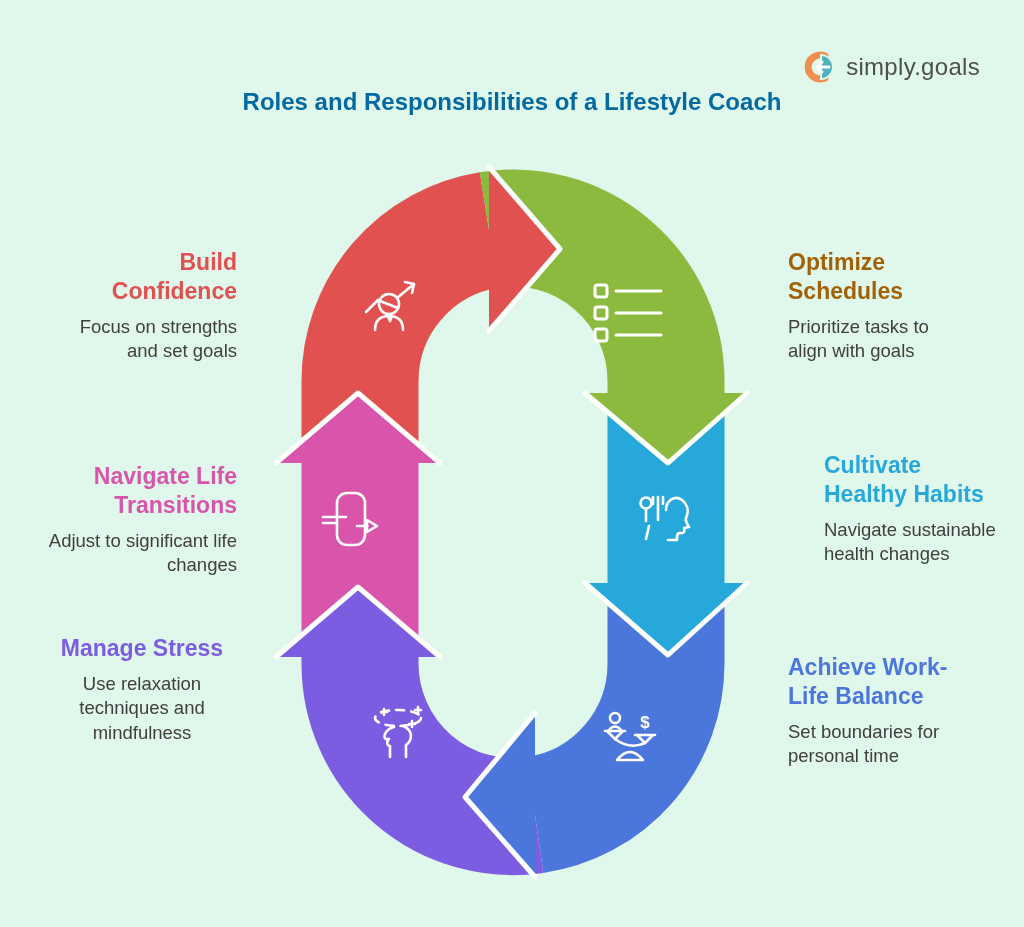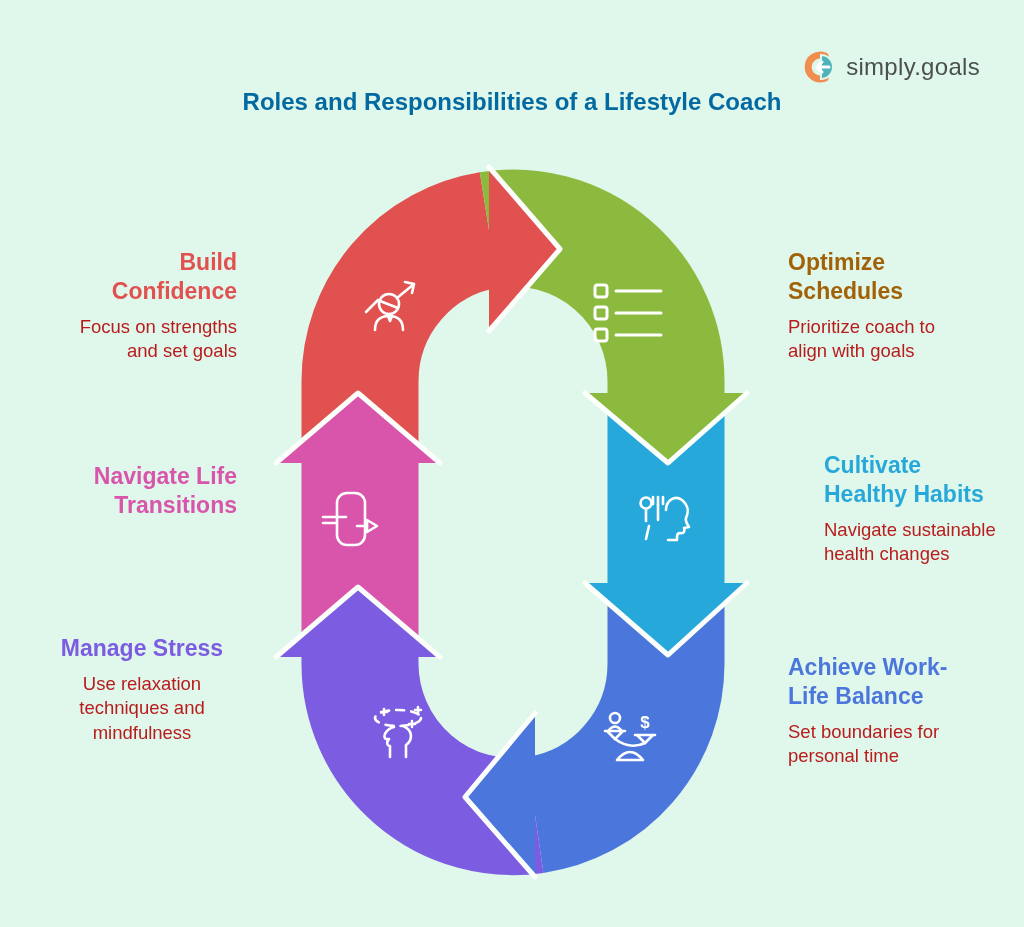--- a/index.html
+++ b/index.html
@@ -27,21 +27,21 @@
   
   .cycle{
     position:absolute;top:0;left:0;width:1024px;height:927px;
   }
   
   .label{position:absolute;}
   .label h2{
     margin:0;font-size:23px;font-weight:700;line-height:1.26;
   }
   .label p{
-    margin:9px 0 0;font-size:18.5px;line-height:1.32;color:#b91c1c;
+    margin:9px 0 0;font-size:18.5px;line-height:1.32;color:#404040;
   }
   .l1{left:57px;top:248px;width:180px;text-align:right;}
   .l2{left:37px;top:462px;width:200px;text-align:right;}
   .l3{left:47px;top:634px;width:190px;text-align:center;}
   .r1{left:788px;top:248px;width:185px;text-align:left;}
   .r2{left:788px;top:451px;width:185px;text-align:left;margin-left:36px;}
   .r3{left:788px;top:653px;width:185px;text-align:left;}
 </style>
 </head>
 <body>
@@ -136,30 +136,31 @@
 
   <h1 class="title">Roles and Responsibilities of a Lifestyle Coach</h1>
 
   <div class="label l1">
     <h2 style="color: rgb(224, 81, 80);">Build Confidence</h2>
     <p>Focus on strengths and set goals</p>
   </div>
 
   <div class="label l2">
     <h2 style="color: rgb(217, 84, 171);">Navigate Life Transitions</h2>
+    <p>Adjust to significant life changes</p>
   </div>
 
   <div class="label l3">
     <h2 style="color: rgb(124, 92, 225);">Manage Stress</h2>
     <p>Use relaxation techniques and mindfulness</p>
   </div>
 
   <div class="label r1">
     <h2 style="color: #a16207;">Optimize Schedules</h2>
-    <p>Prioritize coach to align with goals</p>
+    <p>Prioritize tasks to align with goals</p>
   </div>
 
   <div class="label r2">
     <h2 style="color: rgb(39, 168, 218);">Cultivate Healthy Habits</h2>
     <p>Navigate sustainable health changes</p>
   </div>
 
   <div class="label r3">
     <h2 style="color: rgb(75, 118, 220);">Achieve Work-Life Balance</h2>
     <p>Set boundaries for personal time</p>

